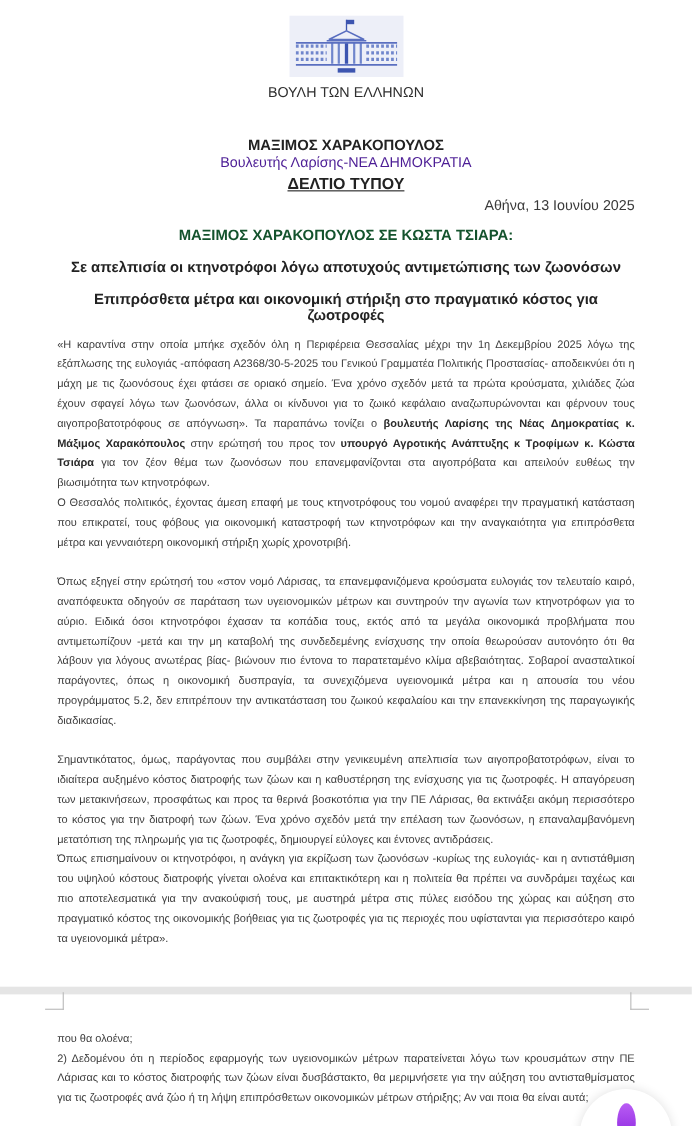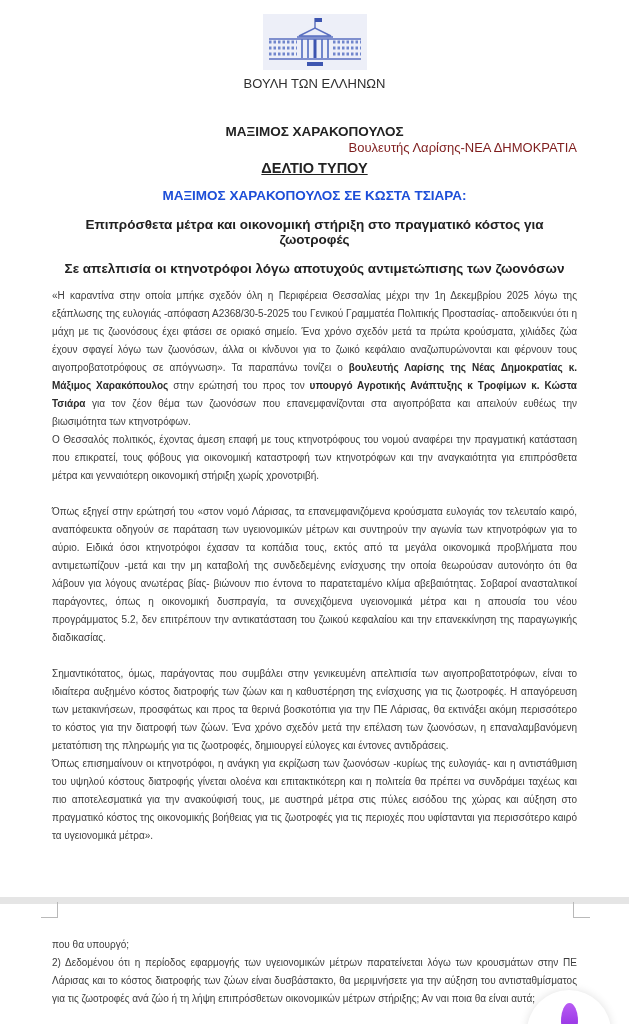--- a/index.html
+++ b/index.html
@@ -12,29 +12,29 @@
     color: #3a3a3a;
   }
   .page { background: #fff; box-sizing: border-box; }
   .page1 { height: 897px; padding: 14px 52px 0 52px; overflow: hidden; }
   .page2 { padding: 32px 52px 0 52px; }
 
   .doc-header { text-align: center; }
   .logo-wrap { display: flex; justify-content: center; margin-bottom: 6px; }
   .header-org  { font-size: 13px; color: #2f2f2f; line-height: 16px; }
   .header-name { font-size: 13.5px; font-weight: bold; color: #222; line-height: 16px; margin-top: 32px; }
-  .header-role { font-size: 13px; color: #7f1d1d; line-height: 16px; text-align: right; }
+  .header-role { font-size: 13px; color: #4c1d95; line-height: 16px; }
 
   .doc-type {
     text-align: center; font-size: 14.5px; font-weight: bold;
     text-decoration: underline; margin-top: 4px; color: #222;
   }
   .dateline { text-align: right; font-size: 13px; margin-top: 3px; color: #3a3a3a; }
 
-  .headline  { text-align: center; font-weight: bold; font-size: 13.5px; margin-top: 12px; color: #1d4ed8; }
+  .headline  { text-align: center; font-weight: bold; font-size: 13.5px; margin-top: 12px; color: #14532d; }
   .subtitle  { text-align: center; font-weight: bold; font-size: 13.5px; margin-top: 14px; color: #222; }
 
   .body-text { margin-top: 11px; }
   .para {
     font-size: 10px; line-height: 18px; text-align: justify;
     color: #3c3c3c; margin: 0;
   }
   .gap { height: 18px; }
   .b { font-weight: bold; color: #2b2b2b; }
 
@@ -97,24 +97,25 @@
         <line x1="6" y1="45" x2="98" y2="45" stroke="#5a6fc0" stroke-width="1.5"></line>
         <rect x="44" y="48" width="16" height="4" fill="#3d55b0"></rect>
       </svg>
     </div>
     <div class="header-org">ΒΟΥΛΗ ΤΩΝ ΕΛΛΗΝΩΝ</div>
     <div class="header-name">ΜΑΞΙΜΟΣ ΧΑΡΑΚΟΠΟΥΛΟΣ</div>
     <div class="header-role">Βουλευτής Λαρίσης-ΝΕΑ ΔΗΜΟΚΡΑΤΙΑ</div>
   </div>
 
   <div class="doc-type">ΔΕΛΤΙΟ ΤΥΠΟΥ</div>
+  <div class="dateline">Αθήνα, 13 Ιουνίου 2025</div>
 
   <div class="headline">ΜΑΞΙΜΟΣ ΧΑΡΑΚΟΠΟΥΛΟΣ ΣΕ ΚΩΣΤΑ ΤΣΙΑΡΑ:</div>
+  <div class="subtitle">Σε απελπισία οι κτηνοτρόφοι λόγω αποτυχούς αντιμετώπισης των ζωονόσων</div>
   <div class="subtitle">Επιπρόσθετα μέτρα και οικονομική στήριξη στο πραγματικό κόστος για ζωοτροφές</div>
-  <div class="subtitle">Σε απελπισία οι κτηνοτρόφοι λόγω αποτυχούς αντιμετώπισης των ζωονόσων</div>
 
   <div class="body-text">
     <p class="para"><span>«Η καραντίνα στην οποία μπήκε σχεδόν όλη η Περιφέρεια Θεσσαλίας μέχρι την 1η Δεκεμβρίου 2025 λόγω της εξάπλωσης της ευλογιάς -απόφαση Α2368/30-5-2025 του Γενικού Γραμματέα Πολιτικής Προστασίας- αποδεικνύει ότι η μάχη με τις ζωονόσους έχει φτάσει σε οριακό σημείο. Ένα χρόνο σχεδόν μετά τα πρώτα κρούσματα, χιλιάδες ζώα έχουν σφαγεί λόγω των ζωονόσων, άλλα οι κίνδυνοι για το ζωικό κεφάλαιο αναζωπυρώνονται και φέρνουν τους αιγοπροβατοτρόφους σε απόγνωση». Τα παραπάνω τονίζει ο </span><span class="b">βουλευτής Λαρίσης της Νέας Δημοκρατίας κ. Μάξιμος Χαρακόπουλος</span><span> στην ερώτησή του προς τον </span><span class="b">υπουργό Αγροτικής Ανάπτυξης κ Τροφίμων κ. Κώστα Τσιάρα</span><span> για τον ζέον θέμα των ζωονόσων που επανεμφανίζονται στα αιγοπρόβατα και απειλούν ευθέως την βιωσιμότητα των κτηνοτρόφων.</span></p>
     <p class="para">Ο Θεσσαλός πολιτικός, έχοντας άμεση επαφή με τους κτηνοτρόφους του νομού αναφέρει την πραγματική κατάσταση που επικρατεί, τους φόβους για οικονομική καταστροφή των κτηνοτρόφων και την αναγκαιότητα για επιπρόσθετα μέτρα και γενναιότερη οικονομική στήριξη χωρίς χρονοτριβή.</p>
 
     <div class="gap"></div>
 
     <p class="para">Όπως εξηγεί στην ερώτησή του «στον νομό Λάρισας, τα επανεμφανιζόμενα κρούσματα ευλογιάς τον τελευταίο καιρό, αναπόφευκτα οδηγούν σε παράταση των υγειονομικών μέτρων και συντηρούν την αγωνία των κτηνοτρόφων για το αύριο. Ειδικά όσοι κτηνοτρόφοι έχασαν τα κοπάδια τους, εκτός από τα μεγάλα οικονομικά προβλήματα που αντιμετωπίζουν -μετά και την μη καταβολή της συνδεδεμένης ενίσχυσης την οποία θεωρούσαν αυτονόητο ότι θα λάβουν για λόγους ανωτέρας βίας- βιώνουν πιο έντονα το παρατεταμένο κλίμα αβεβαιότητας. Σοβαροί ανασταλτικοί παράγοντες, όπως η οικονομική δυσπραγία, τα συνεχιζόμενα υγειονομικά μέτρα και η απουσία του νέου προγράμματος 5.2, δεν επιτρέπουν την αντικατάσταση του ζωικού κεφαλαίου και την επανεκκίνηση της παραγωγικής διαδικασίας.</p>
 
     <div class="gap"></div>
@@ -124,19 +125,19 @@
 
   </div>
 </div>
 
 <div class="pagebreak">
   <div class="corner-mark left"></div>
   <div class="corner-mark right"></div>
 </div>
 
 <div class="page page2">
-  <p class="para">που θα υπουργό;</p>
+  <p class="para">που θα ολοένα;</p>
   <p class="para">2) Δεδομένου ότι η περίοδος εφαρμογής των υγειονομικών μέτρων παρατείνεται λόγω των κρουσμάτων στην ΠΕ Λάρισας και το κόστος διατροφής των ζώων είναι δυσβάστακτο, θα μεριμνήσετε για την αύξηση του αντισταθμίσματος για τις ζωοτροφές ανά ζώο ή τη λήψη επιπρόσθετων οικονομικών μέτρων στήριξης; Αν ναι ποια θα είναι αυτά;</p>
 </div>
 
 <div class="fab">
   <div class="fab-glyph"></div>
 </div>
 
 </body></html>

